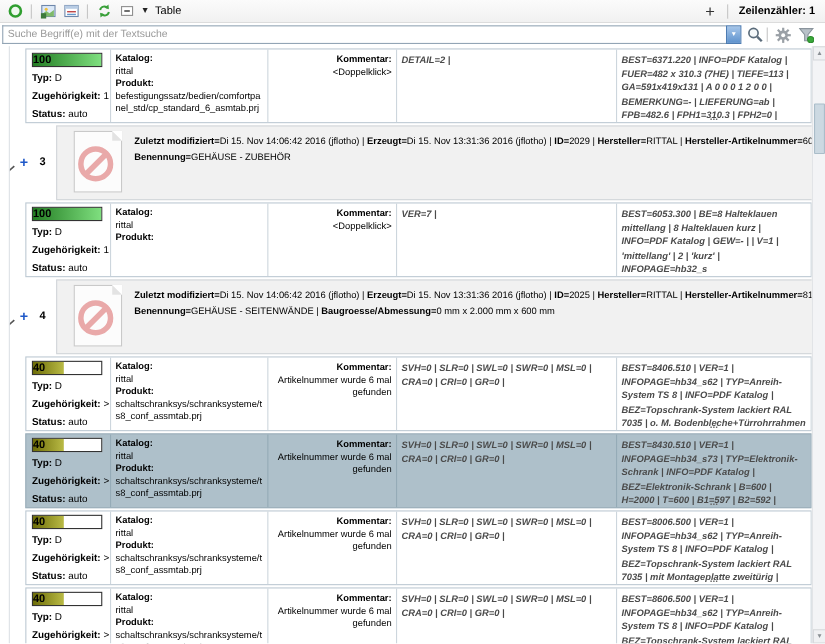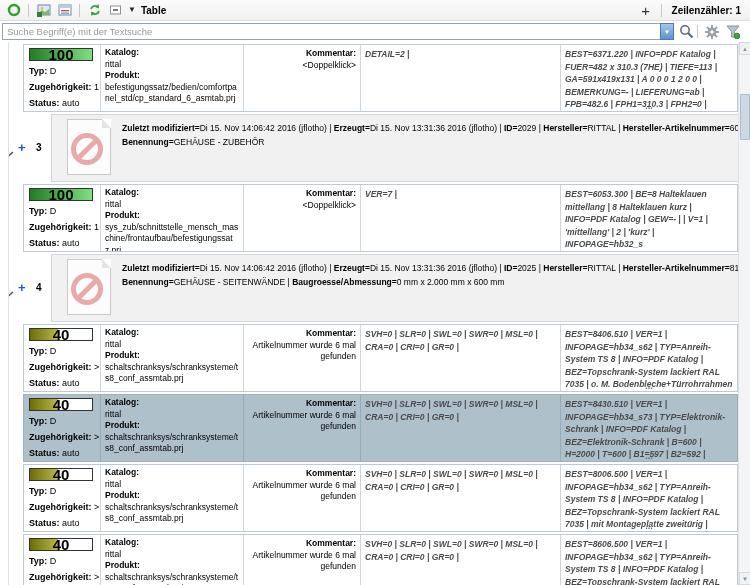--- a/index.html
+++ b/index.html
@@ -5,21 +5,21 @@
   *{box-sizing:border-box;margin:0;padding:0}
   body{width:750px;height:585px;position:relative;background:#fff;overflow:hidden;
        font-family:"Liberation Sans",sans-serif;color:#000}
   
   .toolbar{position:absolute;top:0;left:0;width:750px;height:21px;
            background:linear-gradient(#fbfbfb,#f1f1f1);border-bottom:1px solid #dcdcdc;
            display:flex;align-items:center;padding:0 5px;gap:4px;font-size:10px}
   .tsep{width:1px;height:13px;background:#c6c6c6;margin:0 2px}
   .tico{width:17px;height:17px;display:flex;align-items:center;justify-content:center}
   .tri{font-size:8px;color:#222;line-height:8px}
-  .tbl-label{font-weight:700;margin-left:1px}
+  .tbl-label{font-weight:400;margin-left:1px}
   .spacer{flex:1}
   .addbtn{font-size:15px;font-weight:400;color:#333;width:18px;text-align:center;line-height:15px}
   .counter{font-weight:700;font-size:10px;padding:0 4px;white-space:nowrap}
   
   .searchrow{position:absolute;top:21px;left:0;width:750px;height:21px;display:flex;
              align-items:center;padding-left:2px;background:#fff}
   .searchwrap{display:flex;align-items:stretch;height:17px;width:672px}
   .searchinput{flex:1;border:1px solid #93a5b5;border-right:none;
                font:9.5px "Liberation Sans",sans-serif;padding:0 4px;color:#333;outline:none}
   .searchinput::placeholder{color:#999}
@@ -41,21 +41,21 @@
   .cD{width:200px;flex:none}
   .cE{flex:1;border-right:none}
   .kv{font-size:9px;line-height:11px;margin-top:5px;white-space:nowrap}
   .lb{font-weight:700}
   .lv{font-weight:400}
   .path{word-break:break-all}
   .bar{width:64px;height:13px;border:1px solid #333;background:#fff;position:relative}
   .fill{height:100%}
   .fill.green{background:linear-gradient(90deg,#237d23,#7fdf7f)}
   .fill.olive{background:linear-gradient(90deg,#6d6d08,#b9ba45)}
-  .barnum{position:absolute;left:0;right:0;top:0;text-align:center;font-size:15px;
+  .barnum{position:absolute;left:0;right:0;top:0;font-size:10px;
           font-weight:700;line-height:12px;color:#000}
   .attrs,.details{font-style:italic;font-weight:700;color:#4a4a4a;font-size:8.5px;line-height:12.5px}
   .cD.attrs{padding-top:3px}
   .details{padding-top:1px}
   .more{position:absolute;bottom:0;left:0;right:0;text-align:center;font-size:9px;font-weight:700;
         color:#666;line-height:9px;font-style:normal}
   
   .grail{width:42px;flex:none;position:relative}
   .chev{position:absolute;left:-6px;top:30px}
   .gplus{position:absolute;left:9px;top:26px;color:#1f58c8;font-weight:700;font-size:13px}
@@ -226,21 +226,20 @@
             <span class="barnum">100</span>
           </div>
           <div class="kv"><span class="lb">Typ: </span><span class="lv">D</span></div>
           <div class="kv"><span class="lb">Zugehörigkeit: </span><span class="lv">1</span></div>
           <div class="kv"><span class="lb">Status: </span><span class="lv">auto</span></div>
         </div>
         <div class="cell cB">
           <div class="lb">Katalog:</div>
           <div class="lv">rittal</div>
           <div class="lb">Produkt:</div>
-          <div class="lv path">sys_zub/schnittstelle_mensch_maschine/frontaufbau/befestigungssatz.prj</div>
         </div>
         <div class="cell cC">
           <div class="lb">Kommentar:</div>
           <div class="lv">&lt;Doppelklick&gt;</div>
         </div>
         <div class="cell cD attrs">VER=7 |</div>
         <div class="cell cE">
           <div class="details">BEST=6053.300 | BE=8 Halteklauen mittellang | 8 Halteklauen kurz | INFO=PDF Katalog | GEW=- | | V=1 | 'mittellang' | 2 | 'kurz' | INFOPAGE=hb32_s</div>
         </div>
       </div>

